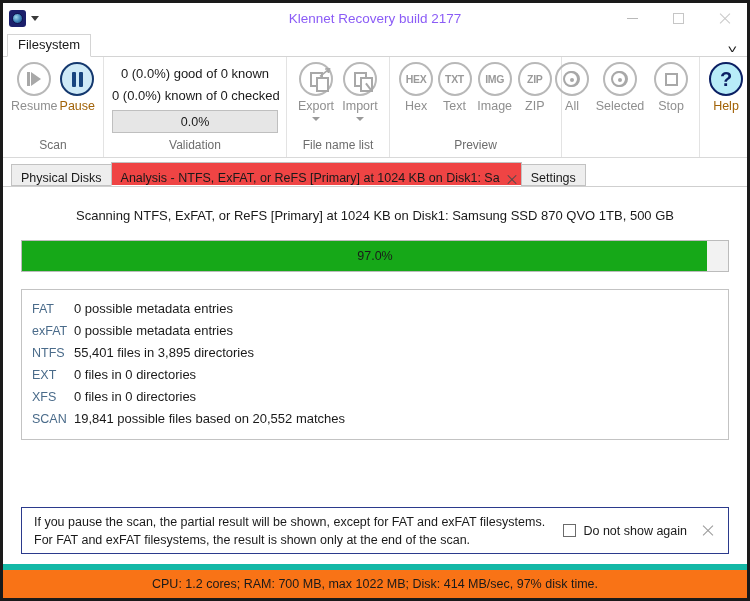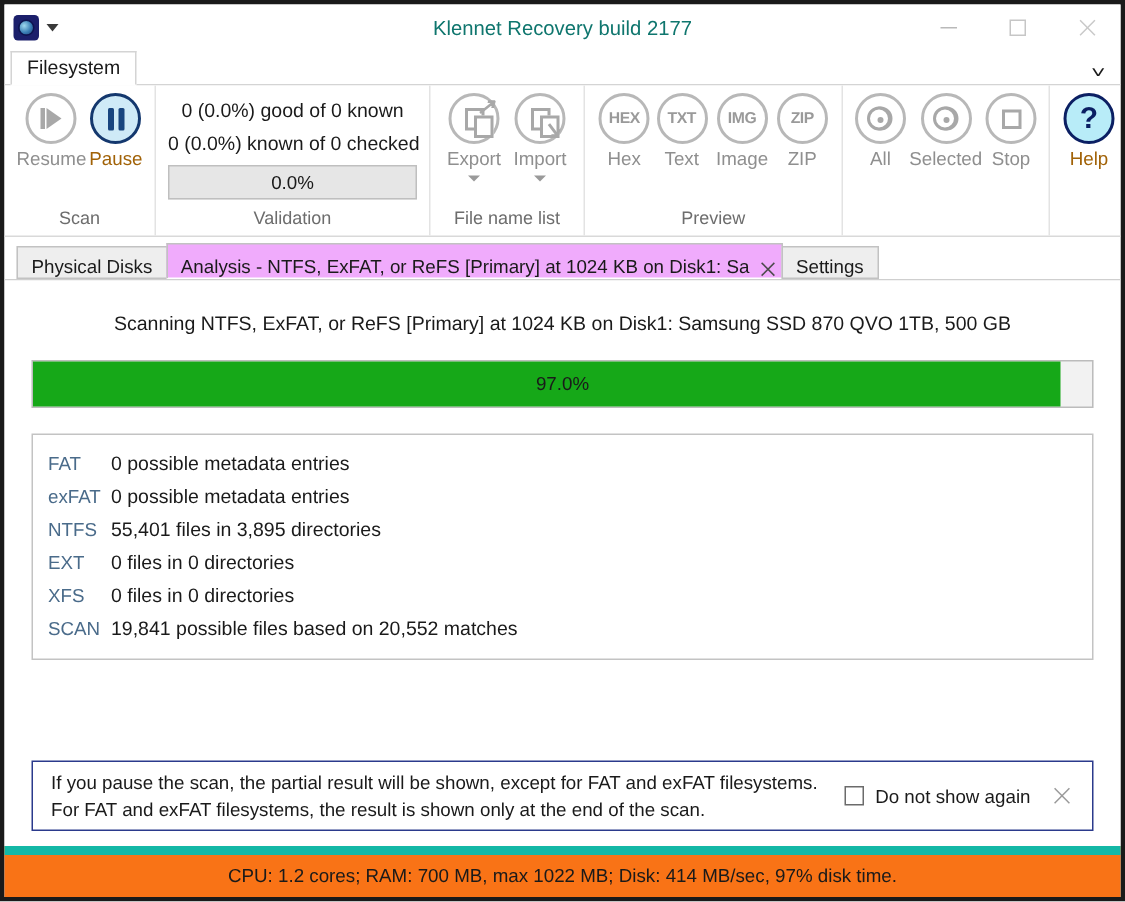--- a/index.html
+++ b/index.html
@@ -58,21 +58,21 @@
     border-left: 4px solid transparent;
     border-right: 4px solid transparent;
     border-top: 5px solid #3a3a3a;
     margin-left: 2px;
   }
   .title-text {
     position: absolute;
     left: 0; right: 0;
     text-align: center;
     font-size: 13.5px;
-    color: #0f766e;
+    color: #8b5cf6;
     pointer-events: none;
   }
   .wincontrols {
     margin-left: auto;
     display: flex;
     height: 31px;
   }
   .wc {
     width: 46px; height: 31px;
     display: flex; align-items: center; justify-content: center;
@@ -287,21 +287,21 @@
     font-size: 12.5px;
     color: #1a1a1a;
     padding: 0 9px;
     border: 1px solid #c2c2c2;
     box-sizing: border-box;
     background: #eeeeee;
     margin-right: -1px;
     white-space: nowrap;
   }
   .dtab.active {
-    background: #f0abfc;
+    background: #ef4444;
     border-bottom-color: #ffffff;
     height: 24px;
     padding-right: 4px;
   }
   .dtab .tab-close {
     margin-left: 6px;
     position: relative;
     width: 11px; height: 11px;
     flex: 0 0 11px;
   }
@@ -533,21 +533,21 @@
         <div class="rbtn" style="width:40px;">
           <span class="ico">
               <span class="tag">ZIP</span>
             </span>
           <span class="lbl">ZIP</span>
         </div>
       </div>
       <div class="rgroup-label">Preview</div>
     </div>
 
-    <div class="rgroup" style="width:137px;">
+    <div class="rgroup" style="width:137px;align-items:flex-end;">
       <div class="rgroup-body">
         <div class="rbtn" style="width:34px;">
           <span class="ico">
               <i class="g-disc"></i>
               <i class="g-disc second"></i>
             </span>
           <span class="lbl">All</span>
         </div>
         <div class="rbtn" style="width:58px;">
           <span class="ico">

